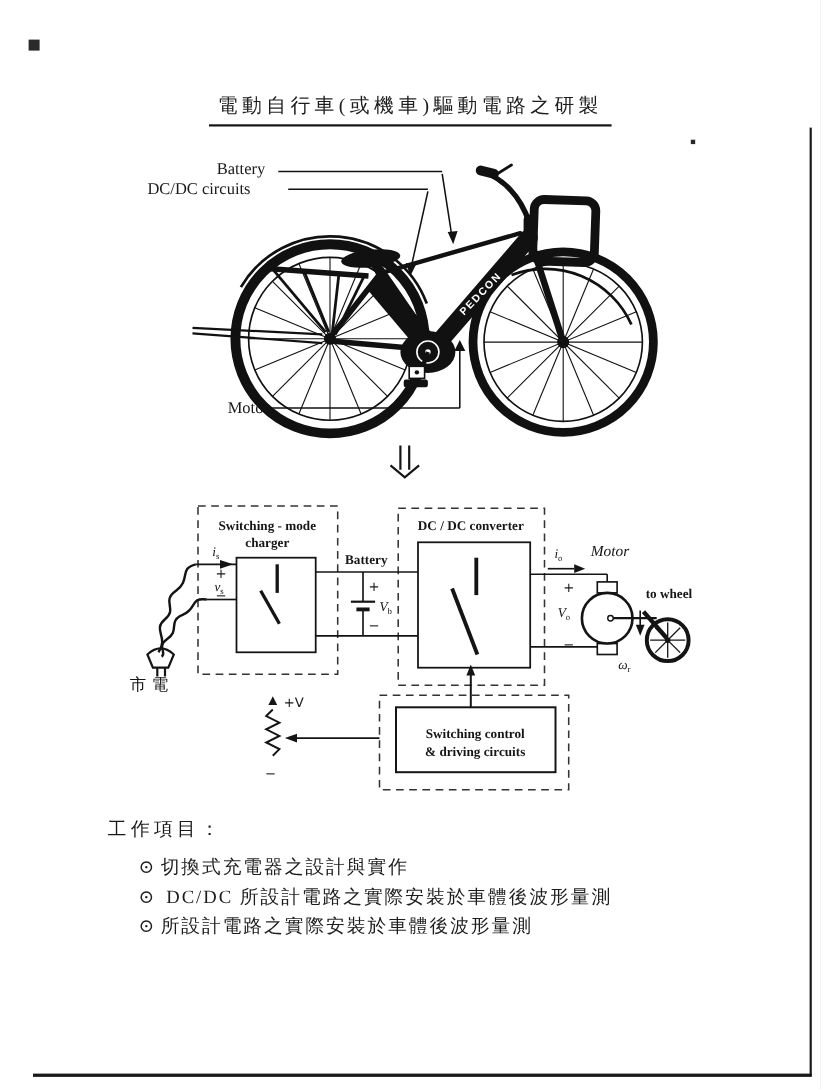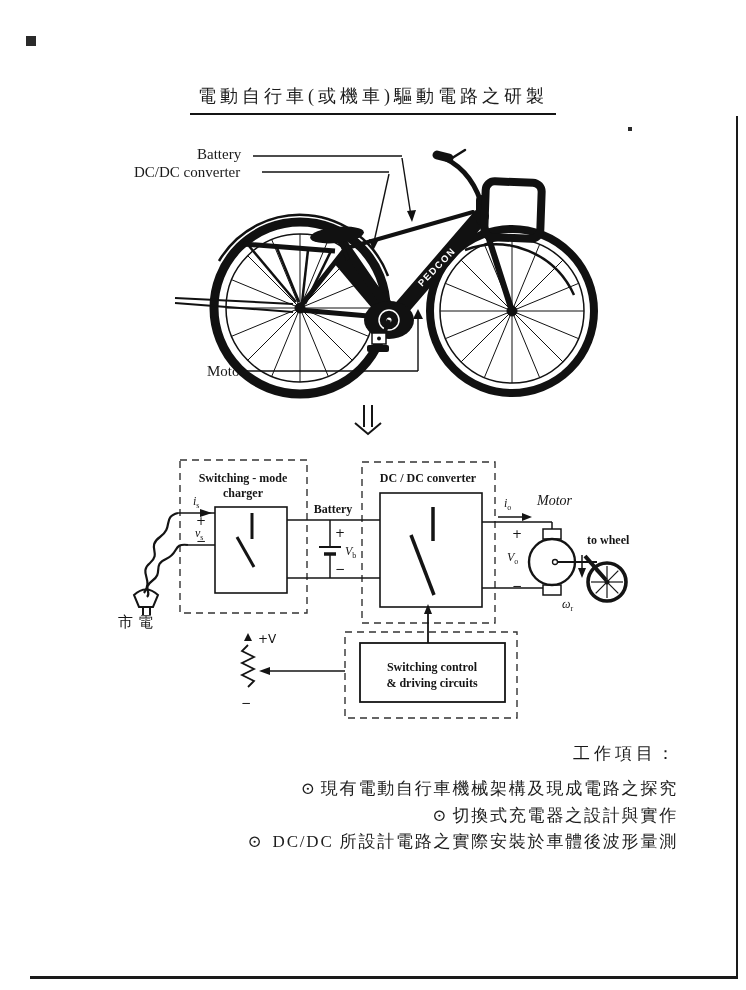--- a/index.html
+++ b/index.html
@@ -1,19 +1,19 @@
 <!DOCTYPE html>
 <html><head>
 <meta charset="utf-8">
 <style>
   html,body{margin:0;padding:0;background:#e8e8e8;}
   #page{
     position:relative;width:746px;height:990px;margin:0 auto;
     background:#ffffff;overflow:hidden;
-    font-family:"Liberation Serif","DejaVu Serif",serif;color:#161616;text-align:right;
+    font-family:"Liberation Serif","DejaVu Serif",serif;color:#161616;
   }
   .abs{position:absolute;}
   #title{
     top:84px;left:50%;transform:translateX(-50%);
     font-size:18px;letter-spacing:4px;white-space:nowrap;
     border-bottom:2px solid #141414;padding:0 8px 5px 8px;color:#1c1c1c;
   }
   .fig-label{font-size:15px;color:#1a1a1a;white-space:nowrap;}
   .artifact{background:#2a2a2a;}
   #worklist{top:742px;left:98px;width:580px;}
@@ -36,21 +36,21 @@
 <div id="page">
 
   <div class="abs artifact" style="left:26px;top:36px;width:10px;height:10px;"></div>
   <div class="abs artifact" style="left:628px;top:127px;width:4px;height:4px;"></div>
   <div class="abs" style="left:30px;top:976px;width:708px;height:3px;background:#1a1a1a;"></div>
   <div class="abs" style="left:736px;top:116px;width:2px;height:862px;background:#1a1a1a;"></div>
 
   <div id="title" class="abs">電動自行車(或機車)驅動電路之研製</div>
 
   <div class="abs fig-label" style="left:197px;top:146px;">Battery</div>
-  <div class="abs fig-label" style="left:134px;top:164px;">DC/DC converter</div>
+  <div class="abs fig-label" style="left:134px;top:164px;">DC/DC circuits</div>
   <div class="abs fig-label" style="left:207px;top:363px;">Motor</div>
 
   <svg class="abs" style="left:165px;top:140px;" width="440" height="265" viewBox="0 0 440 265">
     <g stroke="#111" fill="none">
 
       <g>
         <circle cx="135" cy="168" r="86" stroke-width="9"></circle>
         <circle cx="135" cy="168" r="74" stroke-width="1.5"></circle>
         <g stroke-width="1">
           <line x1="209" y1="168" x2="61" y2="168"></line>
@@ -262,18 +262,18 @@
       <polyline points="148,200 142,206 154,212 142,218 154,224 142,230 154,236 148,242" stroke-width="1.8"></polyline>
       <line x1="166" y1="226" x2="245" y2="226" stroke-width="1.5"></line>
       <polygon points="170,222 170,230 159,226" fill="#141414" stroke="none"></polygon>
     </g>
     <text class="sign" x="158" y="198">+V</text>
     <text class="sign" x="141" y="262">−</text>
   </svg>
 
   <div id="worklist" class="abs">
     <div id="work-header">工作項目：</div>
-    <div class="work-item"><span class="bullet">⊙</span><span>現有電動自行車機械架構及現成電路之探究</span></div>
     <div class="work-item"><span class="bullet">⊙</span><span>切換式充電器之設計與實作</span></div>
     <div class="work-item"><span class="bullet">⊙</span><span style="margin-left:5px;">DC/DC 所設計電路之實際安裝於車體後波形量測</span></div>
+    <div class="work-item"><span class="bullet">⊙</span><span>所設計電路之實際安裝於車體後波形量測</span></div>
   </div>
 
 </div>
 
 </body></html>

